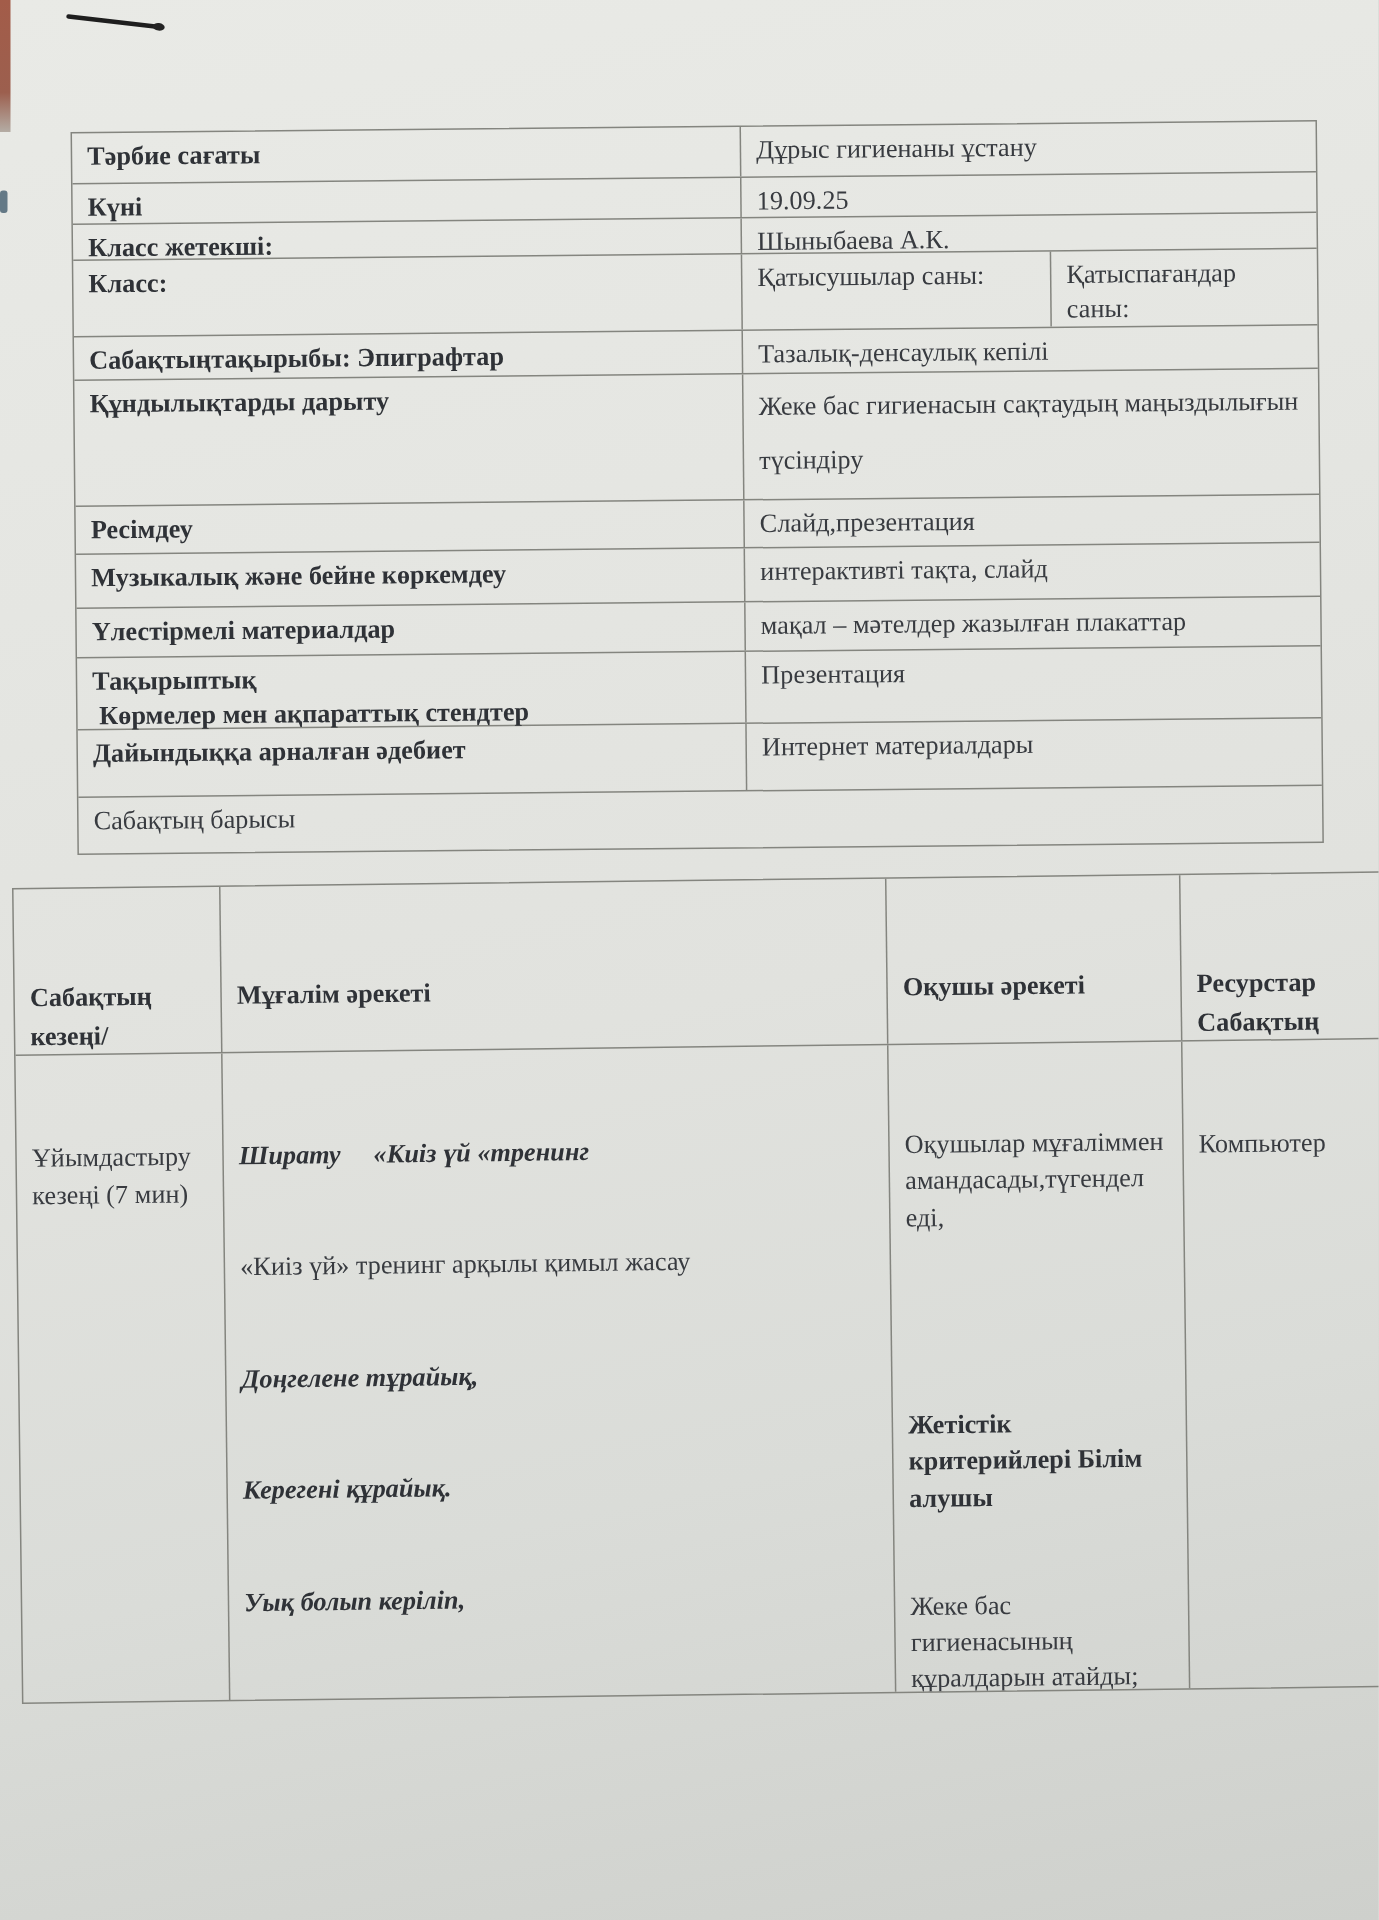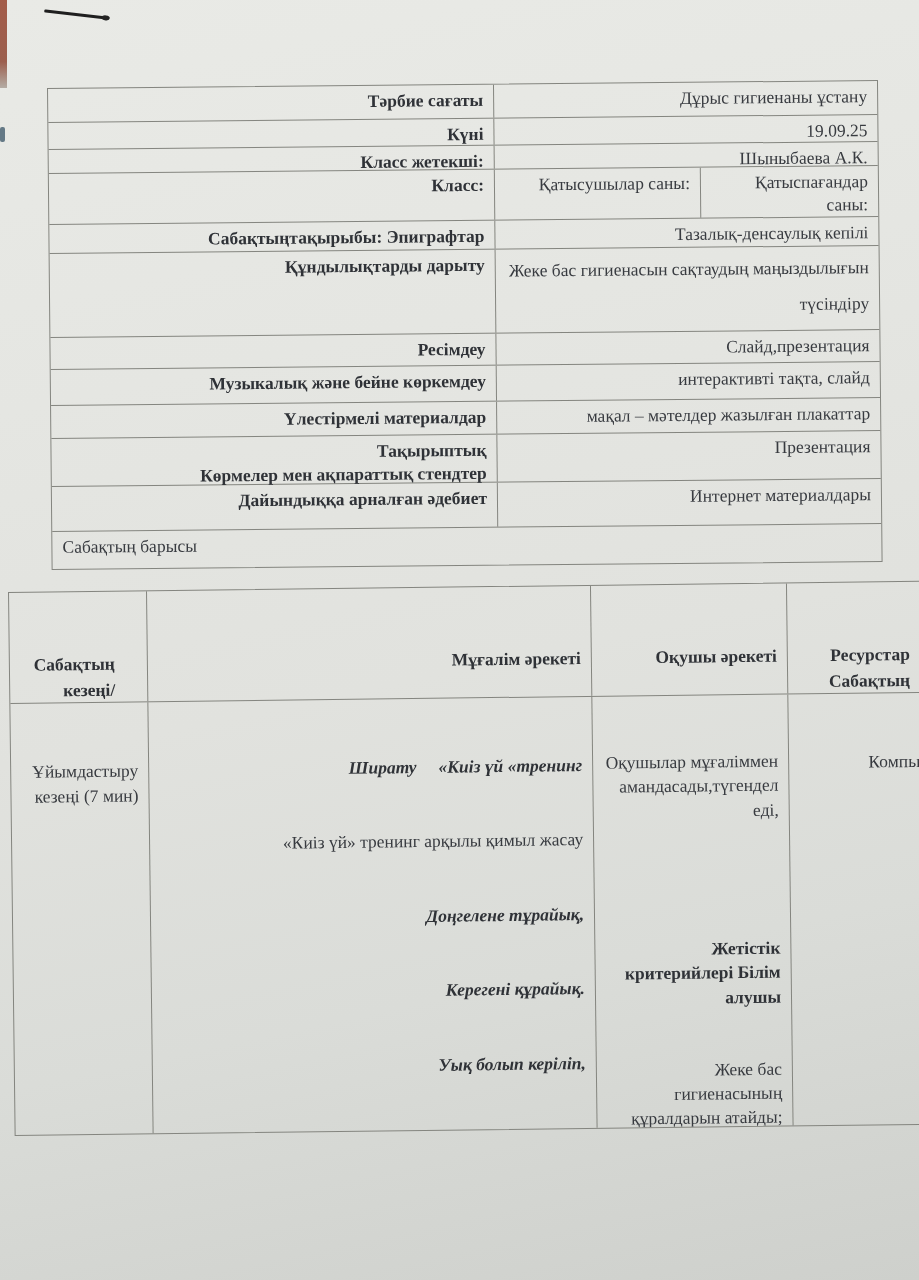--- a/index.html
+++ b/index.html
@@ -5,21 +5,20 @@
   html,body{margin:0;padding:0;}
   body{
     width:919px;height:1280px;overflow:hidden;position:relative;
     background:#d8dad6;
     font-family:"Liberation Serif","DejaVu Serif",serif;
     color:#383b40;
   }
   .paper{
     position:absolute;inset:0;
     background:linear-gradient(168deg,#e9eae6 0%,#e5e6e2 28%,#e1e2de 52%,#dadcd8 74%,#ced0cc 100%);
-    text-align:right;
   }
   
   .red-strip{position:absolute;left:0;top:0;width:7px;height:88px;background:linear-gradient(#a35c49,#9c5f4e 70%,#b4aca4);}
   .blue-mark{position:absolute;left:0;top:127px;width:5px;height:15px;background:#647986;border-radius:2px;}
   .pen-stroke{position:absolute;left:44px;top:13px;width:64px;height:3px;background:#1e1e1e;border-radius:2px;transform:rotate(6.5deg);}
   .pen-stroke::after{content:"";position:absolute;right:-2px;top:-1px;width:8px;height:5px;background:#242424;border-radius:50%;}
 
   
   .t1{
     position:absolute;left:47px;top:88px;width:829px;

